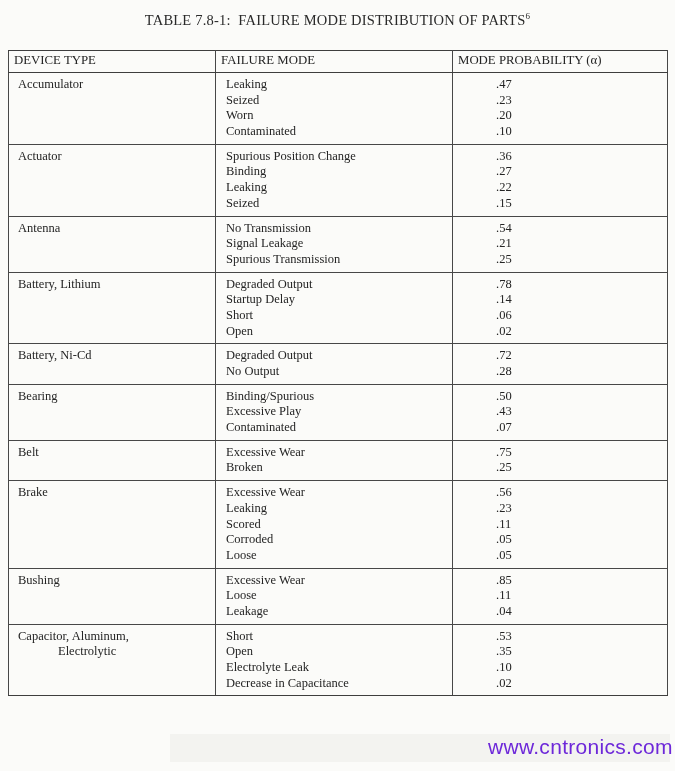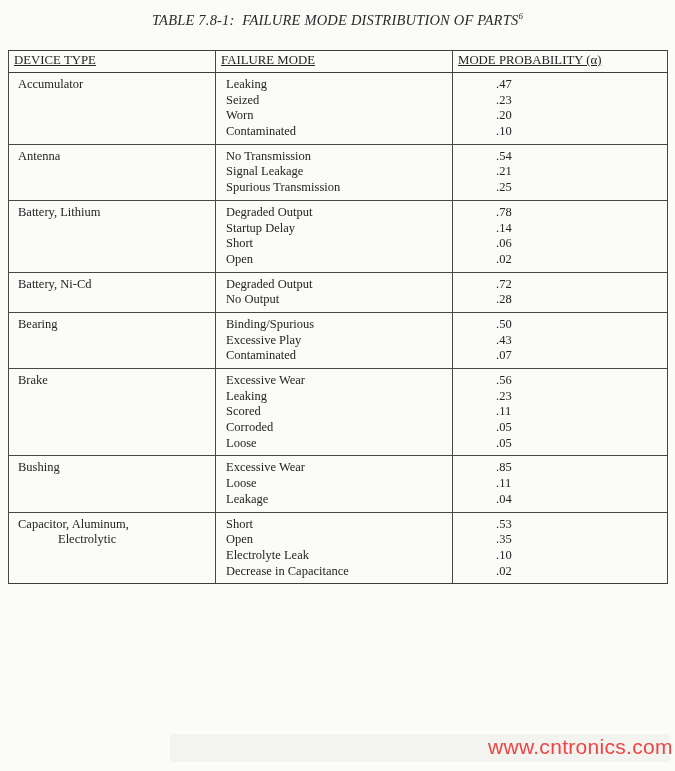--- a/index.html
+++ b/index.html
@@ -13,21 +13,20 @@
   }
   .page-title {
     position: absolute;
     top: 12px; left: 0;
     width: 675px;
     text-align: center;
     font-size: 14.5px;
     letter-spacing: 0.2px;
     white-space: pre;
     color: #2a2a2a;
-    font-style: italic;
   }
   .page-title sup {
     font-size: 9px;
     vertical-align: super;
     line-height: 0;
   }
   .scan-band {
     position: absolute;
     left: 170px; top: 734px;
     width: 500px; height: 28px;
@@ -51,21 +50,20 @@
     font-weight: normal;
   }
   .fm-table thead th {
     height: 19px;
     font-size: 12.8px;
     padding: 2px 0 0 5px;
     border-top: 1.5px solid #3e3e3e;
     border-bottom: 1.5px solid #3e3e3e;
     white-space: nowrap;
     overflow: hidden;
-    text-decoration: underline;
   }
   .line {
     height: 15.7px;
     line-height: 15.7px;
     font-size: 12.5px;
     white-space: nowrap;
     overflow: hidden;
   }
   td.dev .line  { padding-left: 5px; }
   td.dev .line.indent { padding-left: 45px; }
@@ -113,20 +111,37 @@
         </td>
         <td class="prob">
           <div class="line">.47</div>
           <div class="line">.23</div>
           <div class="line">.20</div>
           <div class="line">.10</div>
         </td>
       </tr>
       <tr>
         <td class="dev">
+          <div class="line">Actuator</div>
+        </td>
+        <td class="modes">
+          <div class="line">Spurious Position Change</div>
+          <div class="line">Binding</div>
+          <div class="line">Leaking</div>
+          <div class="line">Seized</div>
+        </td>
+        <td class="prob">
+          <div class="line">.36</div>
+          <div class="line">.27</div>
+          <div class="line">.22</div>
+          <div class="line">.15</div>
+        </td>
+      </tr>
+      <tr>
+        <td class="dev">
           <div class="line">Antenna</div>
         </td>
         <td class="modes">
           <div class="line">No Transmission</div>
           <div class="line">Signal Leakage</div>
           <div class="line">Spurious Transmission</div>
         </td>
         <td class="prob">
           <div class="line">.54</div>
           <div class="line">.21</div>
@@ -169,20 +184,33 @@
         </td>
         <td class="modes">
           <div class="line">Binding/Spurious</div>
           <div class="line">Excessive Play</div>
           <div class="line">Contaminated</div>
         </td>
         <td class="prob">
           <div class="line">.50</div>
           <div class="line">.43</div>
           <div class="line">.07</div>
+        </td>
+      </tr>
+      <tr>
+        <td class="dev">
+          <div class="line">Belt</div>
+        </td>
+        <td class="modes">
+          <div class="line">Excessive Wear</div>
+          <div class="line">Broken</div>
+        </td>
+        <td class="prob">
+          <div class="line">.75</div>
+          <div class="line">.25</div>
         </td>
       </tr>
       <tr>
         <td class="dev">
           <div class="line">Brake</div>
         </td>
         <td class="modes">
           <div class="line">Excessive Wear</div>
           <div class="line">Leaking</div>
           <div class="line">Scored</div>
@@ -226,13 +254,13 @@
         <td class="prob">
           <div class="line">.53</div>
           <div class="line">.35</div>
           <div class="line">.10</div>
           <div class="line">.02</div>
         </td>
       </tr>
     </tbody>
 </table>
 
-<div class="watermark" style="color: #ef4444;">www.cntronics.com</div>
+<div class="watermark" style="color: #6d28d9;">www.cntronics.com</div>
 
 </body></html>

